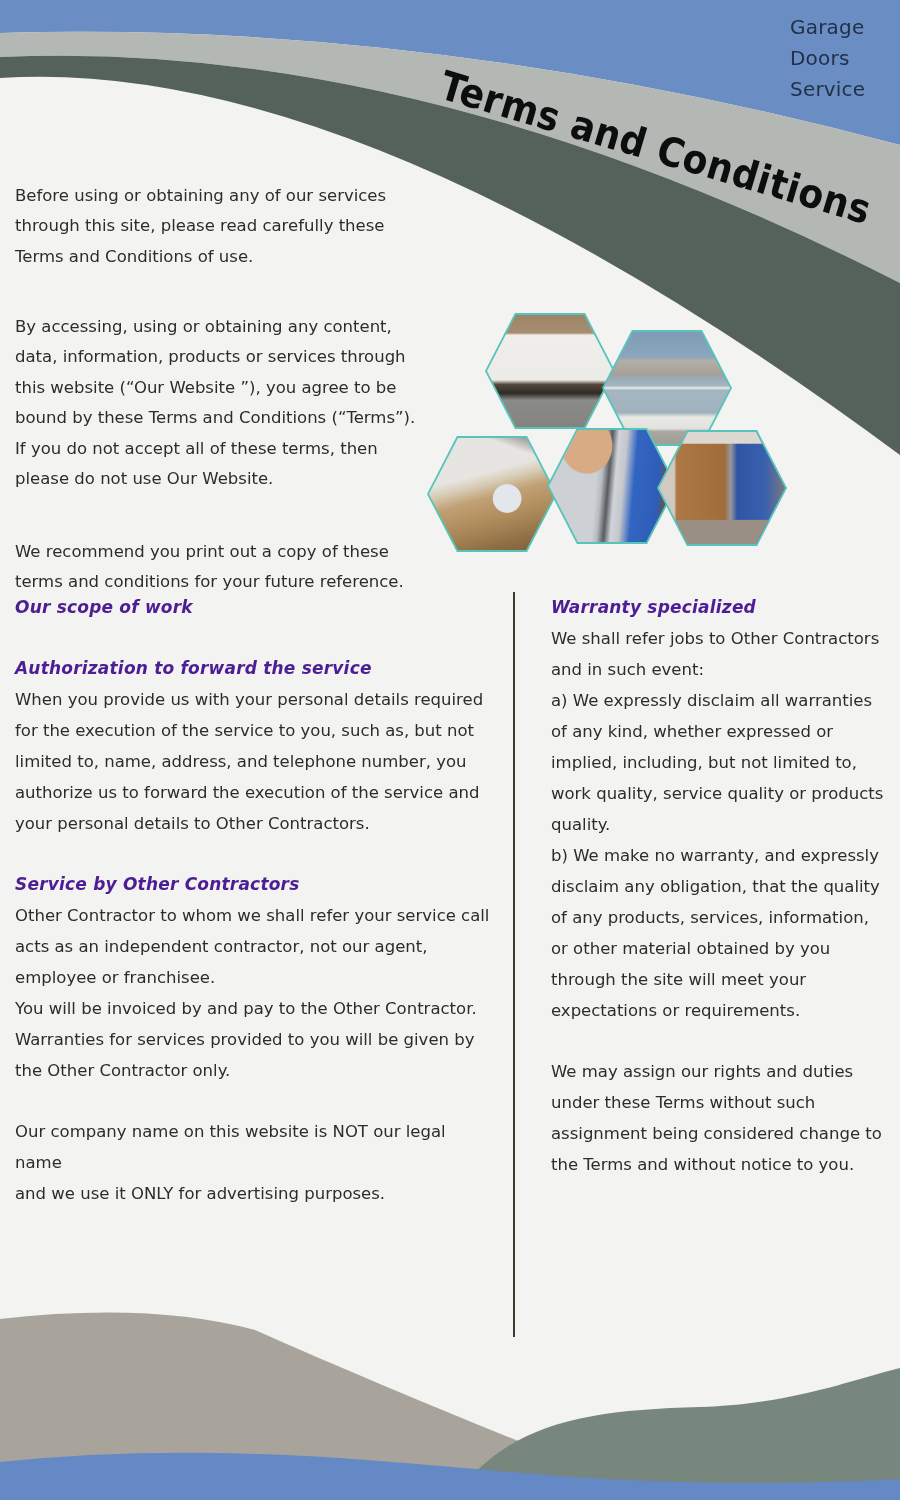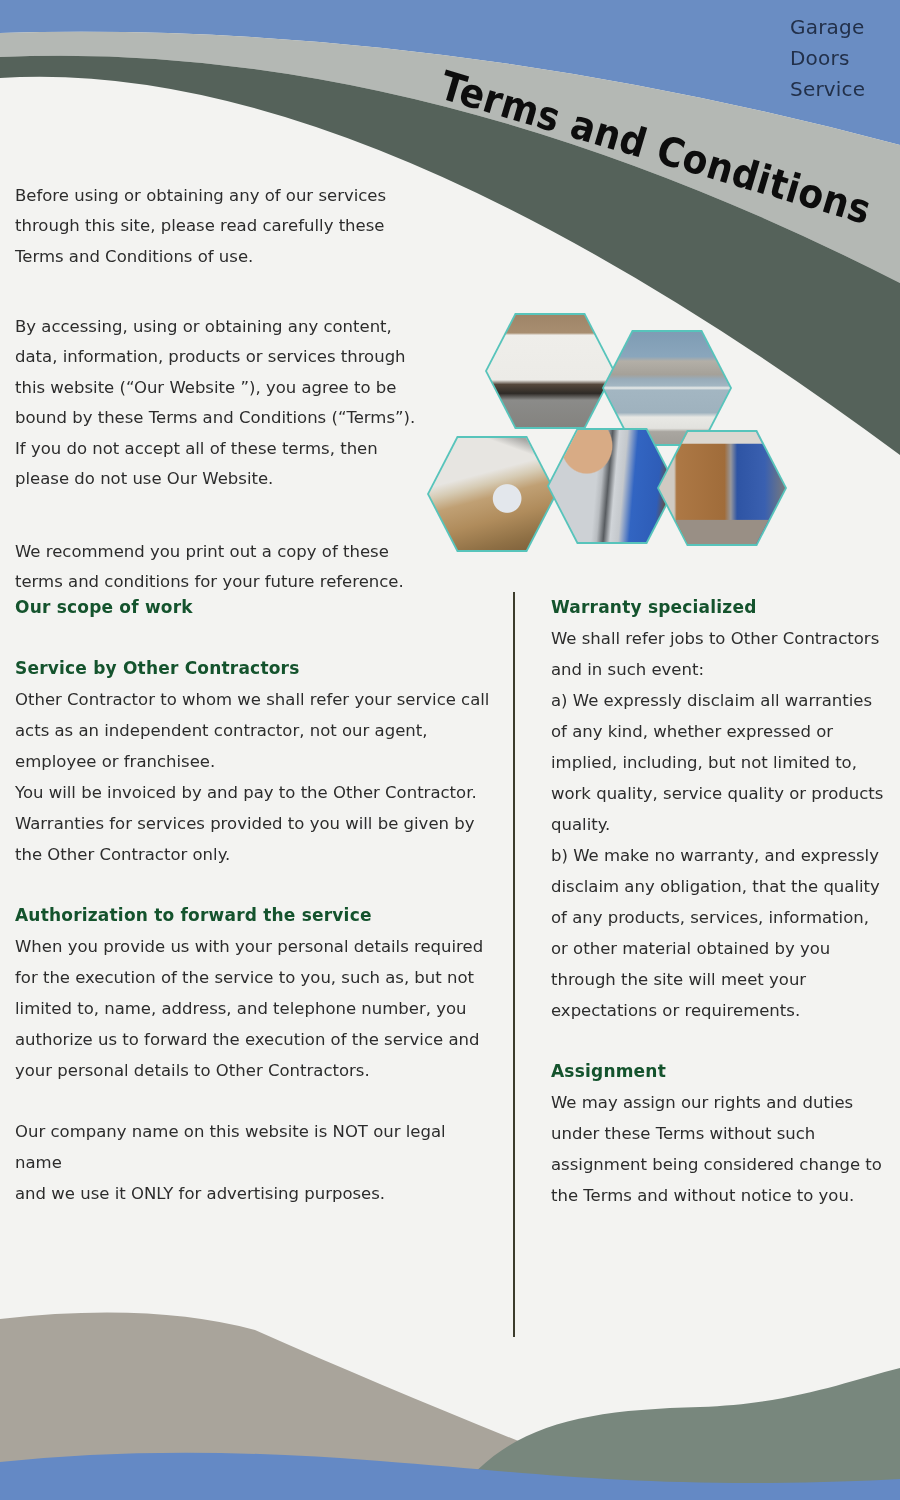--- a/index.html
+++ b/index.html
@@ -42,21 +42,21 @@
   .intro-p1{top:164px;}
   .intro-p2{top:295px;}
   .intro-p3{top:520px;}
 
   .col{position:absolute;top:592px;font-size:16.5px;line-height:31px;}
   .col-left{left:15px;width:482px;}
   .col-right{left:551px;width:346px;}
   .section{margin:0 0 30px 0;}
   .section h3{
     margin:0;font-size:17px;line-height:31px;
-    font-weight:bold;color:#14532d;letter-spacing:.2px;
+    font-weight:bold;color:#4c1d95;letter-spacing:.2px;font-style:italic;
   }
   .section p,.note{margin:0;}
   .note{margin-top:28px;}
 
   .divider{
     position:absolute;left:513px;top:592px;
     width:2px;height:745px;background:#3c3c2c;
   }
 
   
@@ -149,35 +149,35 @@
     <div class="hex hex-br">
       <div class="hex-in ph-garage"></div>
     </div>
   </div>
 
   <div class="col col-left">
     <div class="section">
       <h3>Our scope of work</h3>
     </div>
     <div class="section">
+      <h3>Authorization to forward the service</h3>
+      <p class="prewrap">When you provide us with your personal details required
+for the execution of the service to you, such as, but not
+limited to, name, address, and telephone number, you
+authorize us to forward the execution of the service and
+your personal details to Other Contractors.</p>
+    </div>
+    <div class="section">
       <h3>Service by Other Contractors</h3>
       <p class="prewrap">Other Contractor to whom we shall refer your service call
 acts as an independent contractor, not our agent,
 employee or franchisee.
 You will be invoiced by and pay to the Other Contractor.
 Warranties for services provided to you will be given by
 the Other Contractor only.</p>
-    </div>
-    <div class="section">
-      <h3>Authorization to forward the service</h3>
-      <p class="prewrap">When you provide us with your personal details required
-for the execution of the service to you, such as, but not
-limited to, name, address, and telephone number, you
-authorize us to forward the execution of the service and
-your personal details to Other Contractors.</p>
     </div>
     <p class="note prewrap">Our company name on this website is NOT our legal name
 and we use it ONLY for advertising purposes.</p>
   </div>
 
   <div class="divider"></div>
 
   <div class="col col-right">
     <div class="section">
       <h3>Warranty specialized</h3>
@@ -189,21 +189,20 @@
 work quality, service quality or products
 quality.
 b) We make no warranty, and expressly
 disclaim any obligation, that the quality
 of any products, services, information,
 or other material obtained by you
 through the site will meet your
 expectations or requirements.</p>
     </div>
     <div class="section">
-      <h3>Assignment</h3>
       <p class="prewrap">We may assign our rights and duties
 under these Terms without such
 assignment being considered change to
 the Terms and without notice to you.</p>
     </div>
   </div>
 
   <svg class="ftr-svg" viewBox="0 0 900 200" aria-hidden="true">
     <path d="M0,19 Q150,2 255,30 C390,90 540,150 665,200 L0,200 Z" fill="#a9a49b"></path>
     <path d="M900,68 C845,82 790,104 700,107 C580,110 505,125 452,200 L900,200 Z" fill="#78877d"></path>

